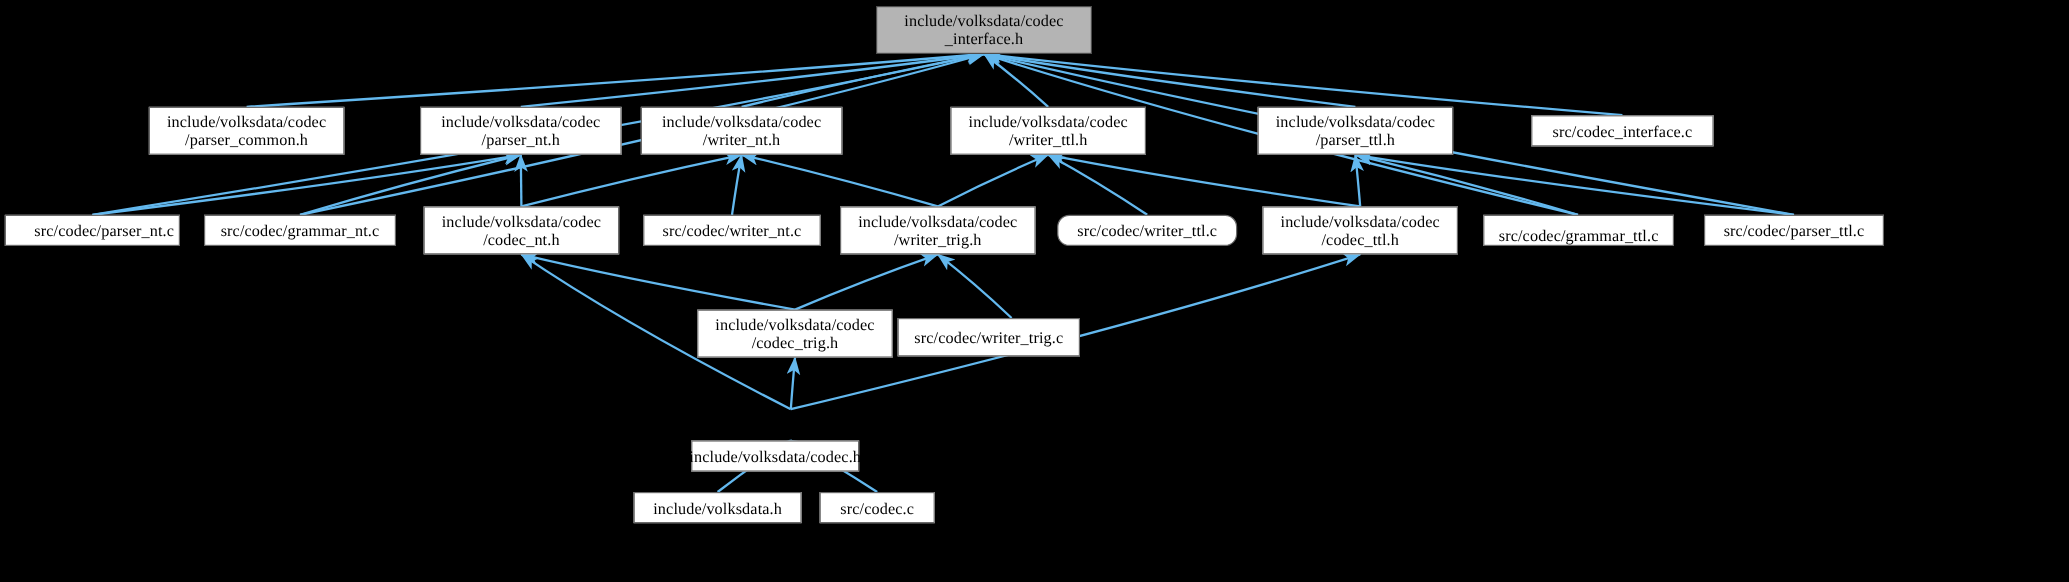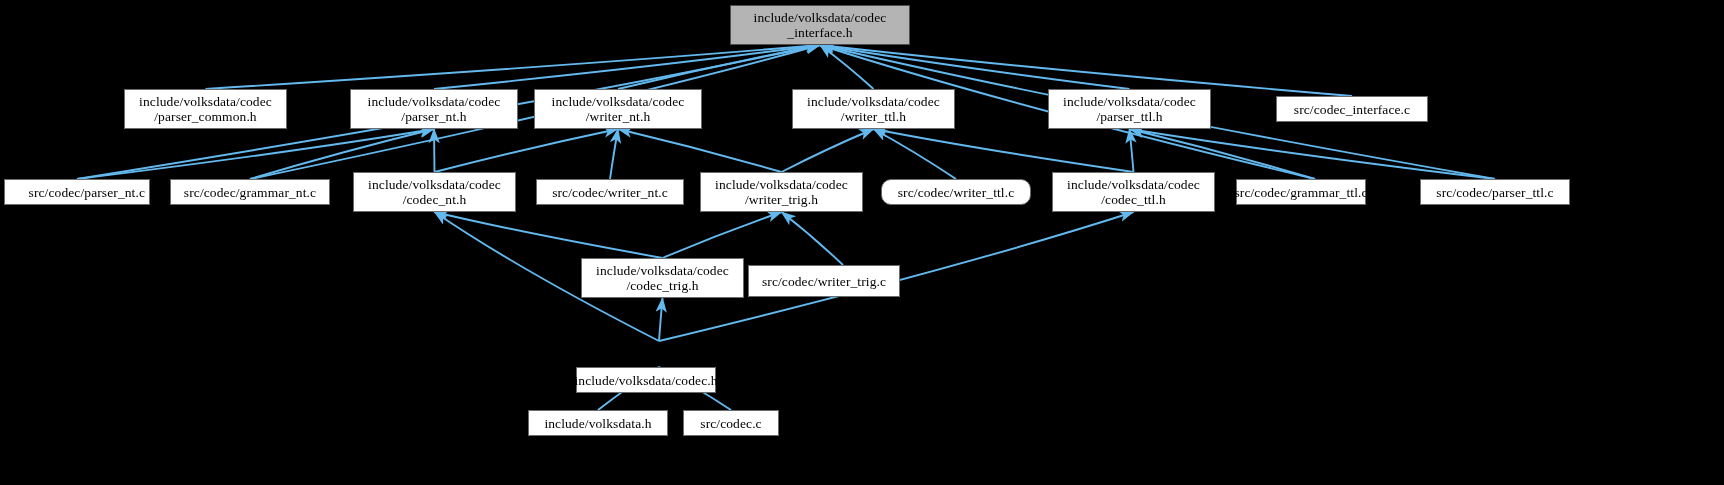--- a/index.html
+++ b/index.html
@@ -72,21 +72,21 @@
       <div class="node" style="left: 4px; top: 179px; width: 146px; height: 26px; justify-content: flex-end;"><span>src/codec/parser_nt.c</span></div>
       <div class="node" style="left: 170px; top: 179px; width: 160px; height: 26px;"><span>src/codec/grammar_nt.c</span></div>
       <div class="node" style="left: 353px; top: 172px; width: 163px; height: 40px;"><span>include/volksdata/codec
 /codec_nt.h</span></div>
       <div class="node" style="left: 536px; top: 179px; width: 148px; height: 26px;"><span>src/codec/writer_nt.c</span></div>
       <div class="node" style="left: 700px; top: 172px; width: 163px; height: 40px;"><span>include/volksdata/codec
 /writer_trig.h</span></div>
       <div class="node" style="left: 881px; top: 179px; width: 150px; height: 26px; border-radius: 10px;"><span>src/codec/writer_ttl.c</span></div>
       <div class="node" style="left: 1052px; top: 172px; width: 163px; height: 40px;"><span>include/volksdata/codec
 /codec_ttl.h</span></div>
-      <div class="node" style="left: 1236px; top: 179px; width: 130px; height: 26px;"><span>src/codec/grammar_ttl.c</span></div>
+      <div class="node" style="left: 1236px; top: 179px; width: 159px; height: 26px; align-items: flex-end;"><span>src/codec/grammar_ttl.c</span></div>
       <div class="node" style="left: 1420px; top: 179px; width: 150px; height: 26px;"><span>src/codec/parser_ttl.c</span></div>
       <div class="node" style="left: 581px; top: 258px; width: 163px; height: 40px;"><span>include/volksdata/codec
 /codec_trig.h</span></div>
       <div class="node" style="left: 748px; top: 265px; width: 152px; height: 32px;"><span>src/codec/writer_trig.c</span></div>
       <div class="node" style="left: 576px; top: 341px; width: 140px; height: 26px; margin-top: 26px;"><span>include/volksdata/codec.h</span></div>
       <div class="node" style="left: 528px; top: 410px; width: 140px; height: 26px;"><span>include/volksdata.h</span></div>
       <div class="node" style="left: 683px; top: 410px; width: 96px; height: 26px;"><span>src/codec.c</span></div>
     </div>
 </div>
 

